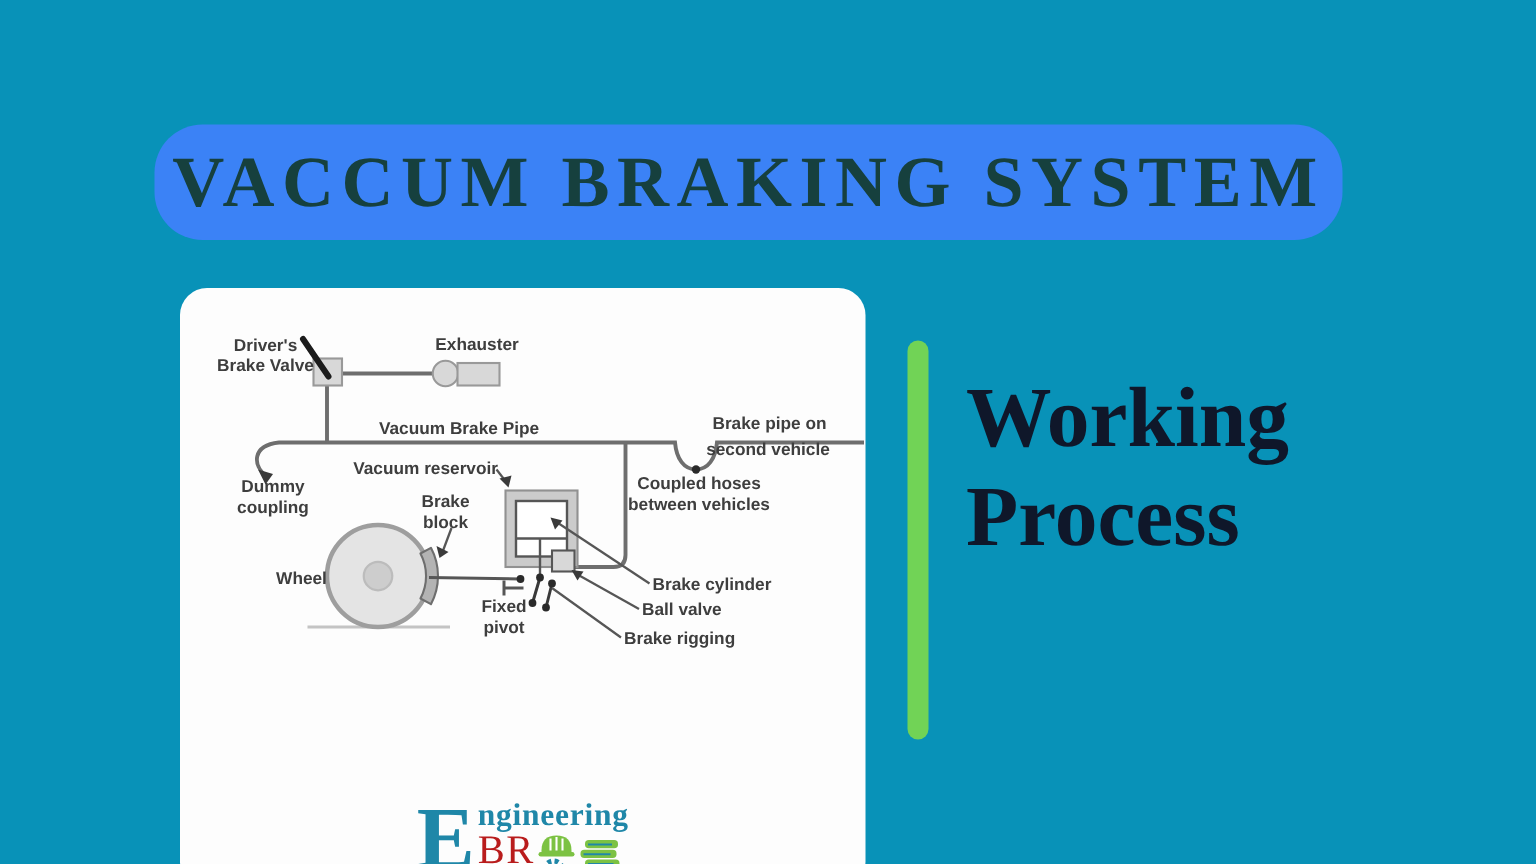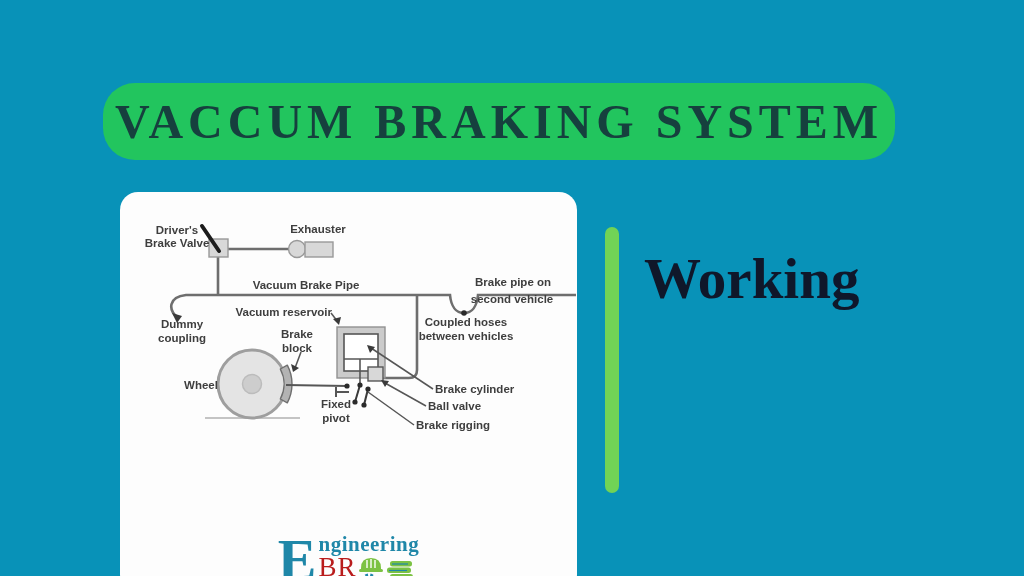--- a/index.html
+++ b/index.html
@@ -3,21 +3,21 @@
 <meta charset="utf-8">
 <style>
   html,body{margin:0;padding:0;}
   body{
     width:1024px;height:576px;position:relative;overflow:hidden;
     background:#0892b8;
     font-family:"Liberation Sans", sans-serif;
   }
   .banner{
     position:absolute;left:103px;top:83px;width:792px;height:77px;
-    background:#22c55e;border-radius:32px;
+    background:#3b82f6;border-radius:32px;
     display:flex;align-items:center;justify-content:center;
   }
   .banner-title{
     font-family:"Liberation Serif", serif;font-weight:bold;
     font-size:48px;letter-spacing:5px;color:#16403e;white-space:nowrap;
   }
   .card{
     position:absolute;left:120px;top:192px;width:457px;height:400px;
     background:#fdfdfd;border-radius:18px;
   }
@@ -172,13 +172,14 @@
         </span>
       </div>
     </div>
   </div>
 </div>
 
 <div class="accent-bar"></div>
 
 <div class="subtitle">
   <div>Working</div>
+  <div>Process</div>
 </div>
 
 </body></html>

